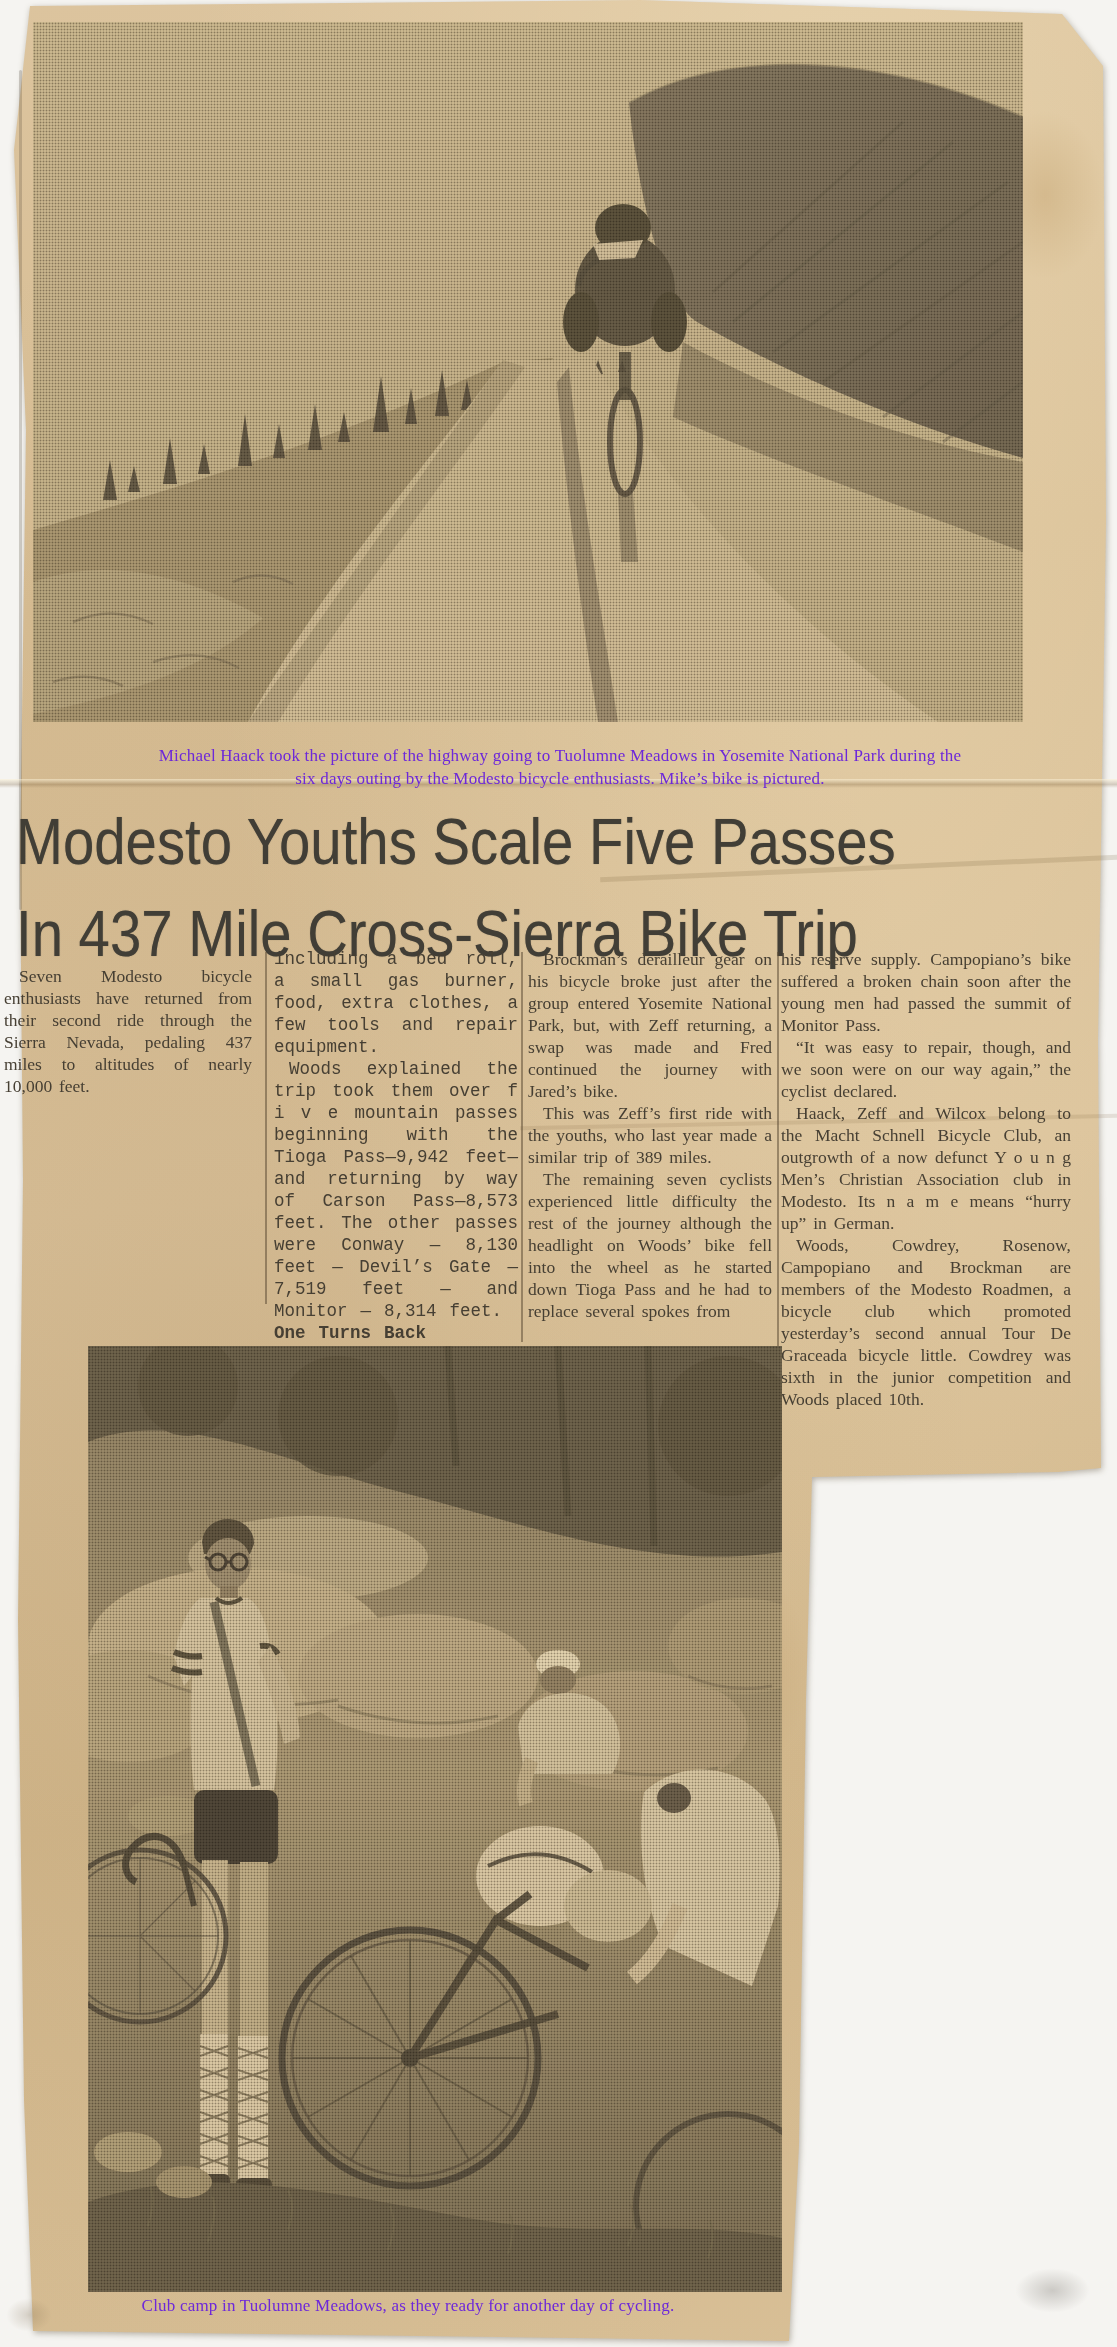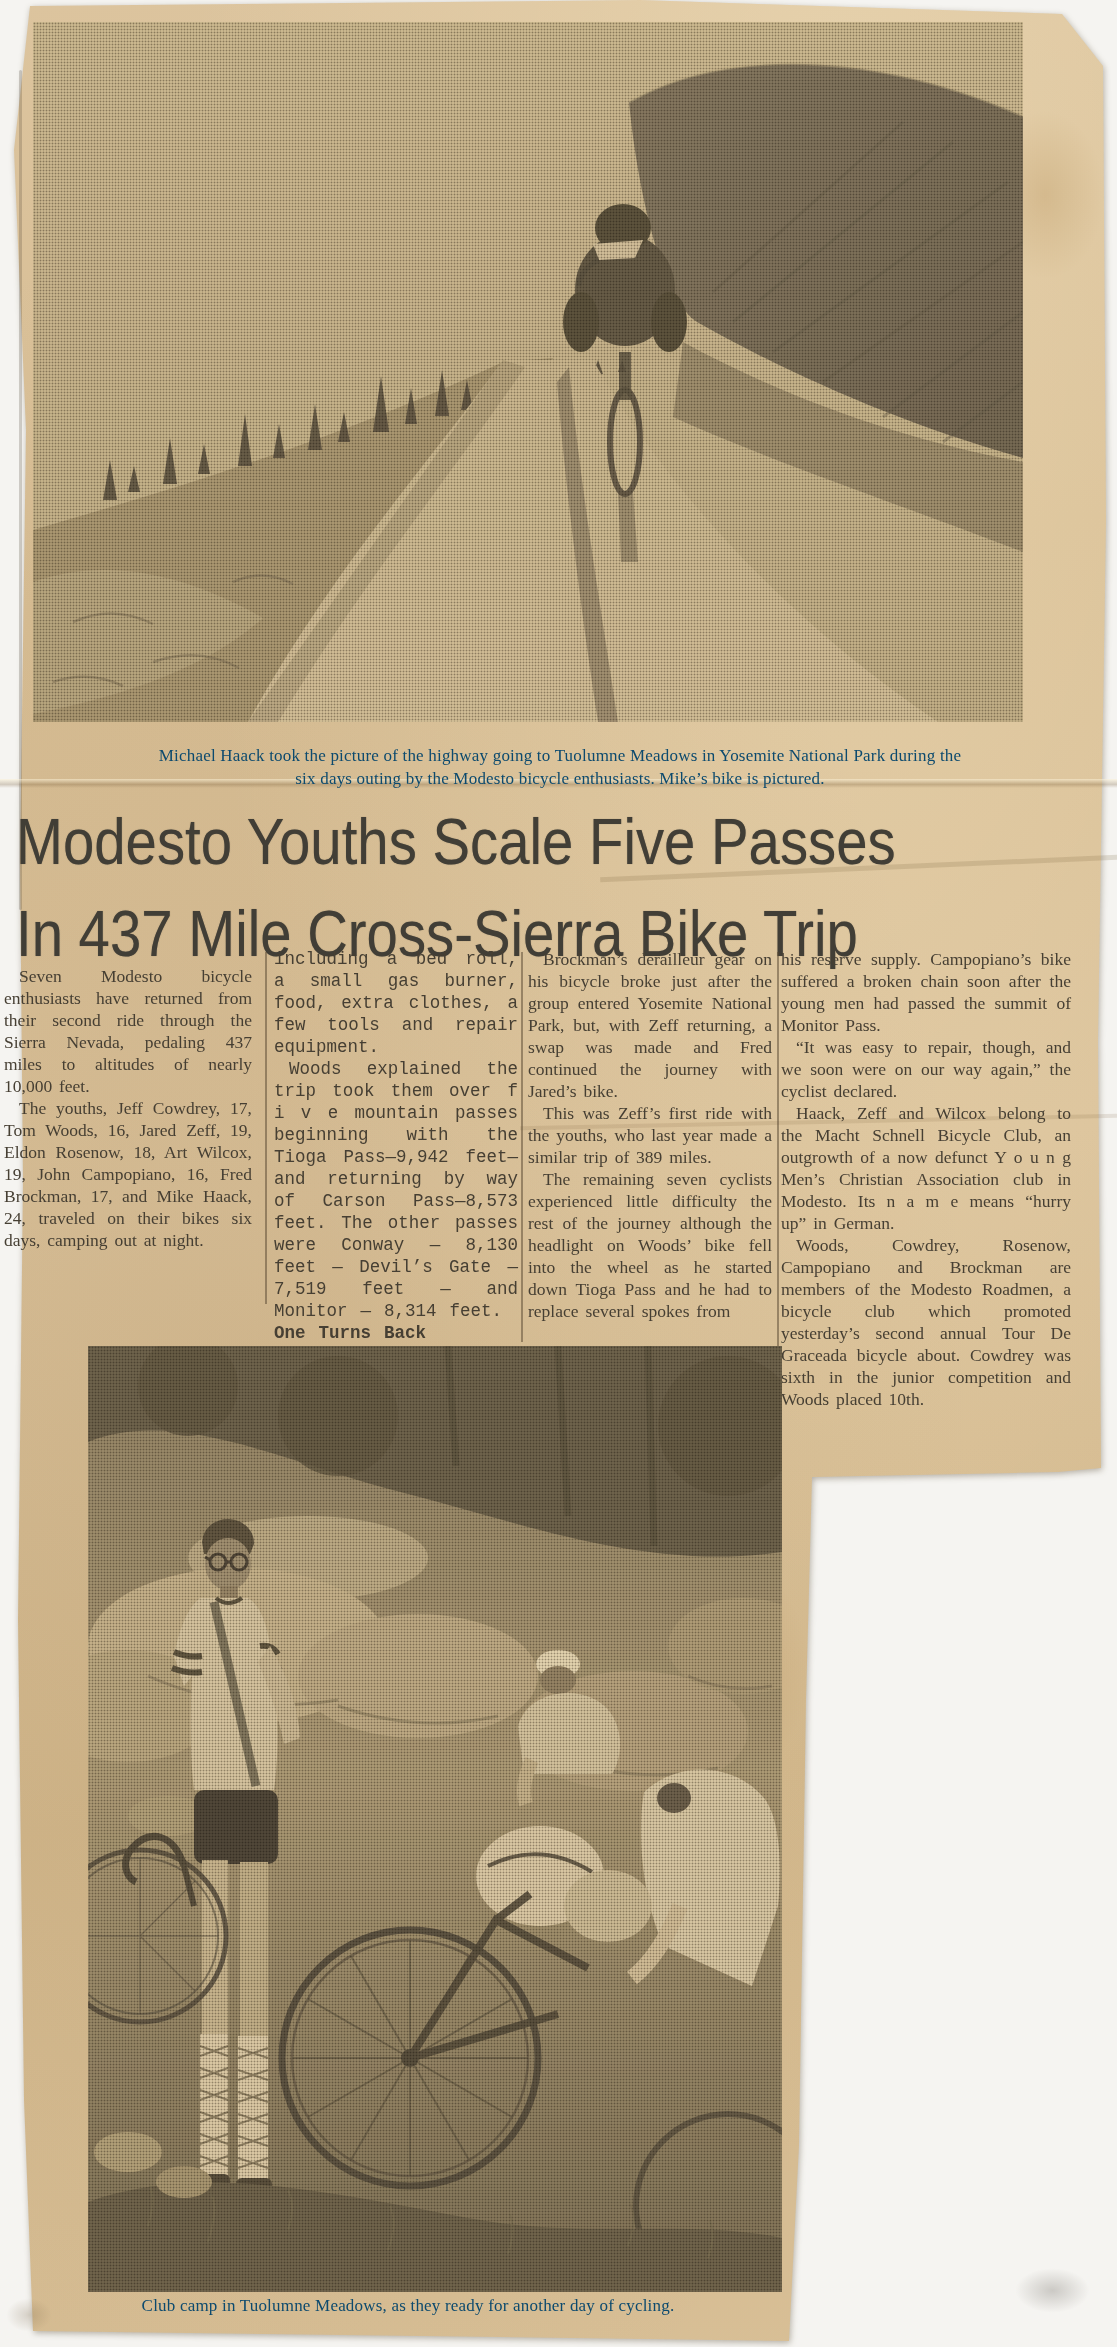--- a/index.html
+++ b/index.html
@@ -35,21 +35,21 @@
 
   .photo{position:absolute;overflow:hidden;box-shadow:inset 0 0 0 1px rgba(60,45,25,.35), inset 0 0 40px rgba(90,70,40,.25);}
   .top-photo{left:33px;top:22px;width:990px;height:700px;}
   .bottom-photo{left:88px;top:1346px;width:694px;height:946px;}
   .photo svg{display:block;width:100%;height:100%;}
   .halftone{position:absolute;inset:0;pointer-events:none;
     background-image:radial-gradient(rgba(42,32,16,.38) .7px, transparent 1.15px);
     background-size:3px 3px;mix-blend-mode:multiply;}
   .photo .tint{position:absolute;inset:0;background:rgba(214,186,140,.14);pointer-events:none;}
 
-  .caption{position:absolute;text-align:center;color:#0c4a6e;
+  .caption{position:absolute;text-align:center;color:#6d28d9;
     font:17px/23px "Liberation Serif",serif;letter-spacing:.2px;}
   .caption-top{left:70px;top:744px;width:980px;}
   .caption-bottom{left:28px;top:2294px;width:760px;}
 
   .headline{position:absolute;left:16px;top:796px;width:1240px;margin:0;
     font-family:"Liberation Sans",sans-serif;font-weight:400;
     font-size:64px;line-height:92px;color:#413e36;
     transform:scaleX(.88);transform-origin:left top;
     text-shadow:0 0 1px rgba(65,62,54,.55);}
 
@@ -168,38 +168,37 @@
   <div>Modesto Youths Scale Five Passes</div>
   <div>In 437 Mile Cross-Sierra Bike Trip</div>
 </h1>
 
 <div class="col-rule rule-1"></div>
 <div class="col-rule rule-2"></div>
 <div class="col-rule rule-3"></div>
 
 <div class="col col1">
   <p class="indent">Seven Modesto bicycle enthusiasts have returned from their second ride through the Sierra Nevada, pedaling 437 miles to altitudes of nearly 10,000 feet.</p>
-  <p class="indent">The youths, Jeff Cowdrey, 17, Tom Woods, 16, Jared Zeff, 19, Eldon Rosenow, 18, Art Wilcox, 19, John Campopiano, 16, Fred Brockman, 17, and Mike Haack, 24, traveled on their bikes six days, camping out at night.</p>
 </div>
 <div class="col col2">
   <p>including a bed roll, a small gas burner, food, extra clothes, a few tools and repair equipment.</p>
   <p class="indent">Woods explained the trip took them over f i v e mountain passes beginning with the Tioga Pass—9,942 feet—and returning by way of Carson Pass—8,573 feet. The other passes were Conway — 8,130 feet — Devil’s Gate — 7,519 feet — and Monitor — 8,314 feet.</p>
   <p class="subhead">One Turns Back</p>
   <p class="indent">All of the youths completed the trip except Zeff, who returned after two days.</p>
 </div>
 <div class="col col3">
   <p class="indent">Brockman’s derailleur gear on his bicycle broke just after the group entered Yosemite National Park, but, with Zeff returning, a swap was made and Fred continued the journey with Jared’s bike.</p>
   <p class="indent">This was Zeff’s first ride with the youths, who last year made a similar trip of 389 miles.</p>
   <p class="indent">The remaining seven cyclists experienced little difficulty the rest of the journey although the headlight on Woods’ bike fell into the wheel as he started down Tioga Pass and he had to replace several spokes from</p>
 </div>
 <div class="col col4">
   <p>his reserve supply. Campopiano’s bike suffered a broken chain soon after the young men had passed the summit of Monitor Pass.</p>
   <p class="indent">“It was easy to repair, though, and we soon were on our way again,” the cyclist declared.</p>
   <p class="indent">Haack, Zeff and Wilcox belong to the Macht Schnell Bicycle Club, an outgrowth of a now defunct Y o u n g Men’s Christian Association club in Modesto. Its n a m e means “hurry up” in German.</p>
-  <p class="indent">Woods, Cowdrey, Rosenow, Campopiano and Brockman are members of the Modesto Roadmen, a bicycle club which promoted yesterday’s second annual Tour De Graceada bicycle about. Cowdrey was sixth in the junior competition and Woods placed 10th.</p>
+  <p class="indent">Woods, Cowdrey, Rosenow, Campopiano and Brockman are members of the Modesto Roadmen, a bicycle club which promoted yesterday’s second annual Tour De Graceada bicycle little. Cowdrey was sixth in the junior competition and Woods placed 10th.</p>
 </div>
 
 <div class="photo bottom-photo">
   <svg viewBox="0 0 694 946" preserveAspectRatio="none">
     <defs>
       <linearGradient id="bg2" x1="0" y1="0" x2="0" y2="1">
         <stop offset="0" stop-color="#85785c"></stop>
           <stop offset=".45" stop-color="#a59470"></stop>
           <stop offset="1" stop-color="#70654c"></stop>
       </linearGradient>

